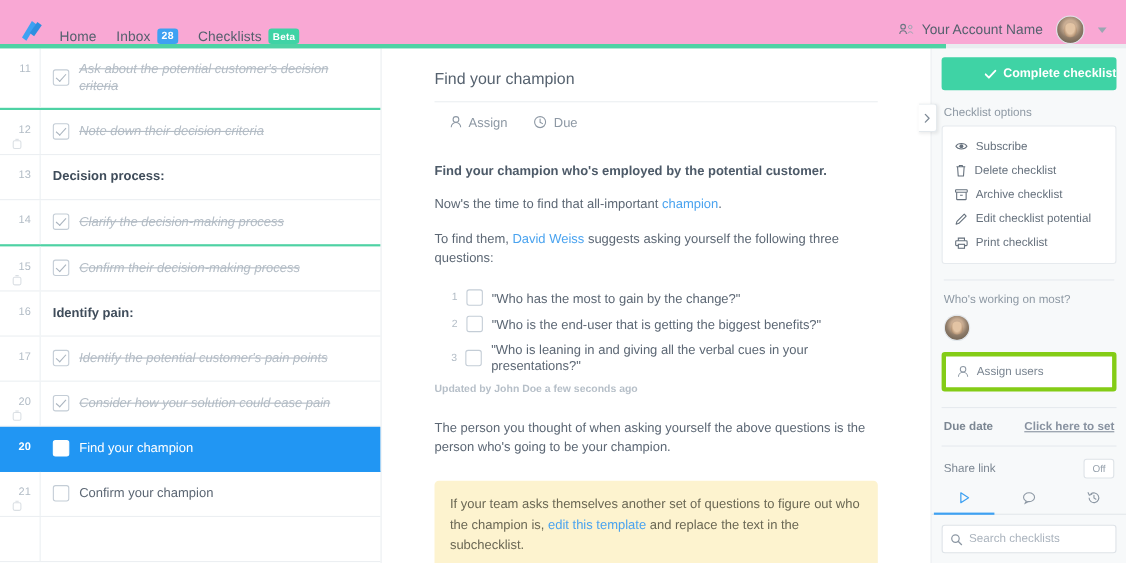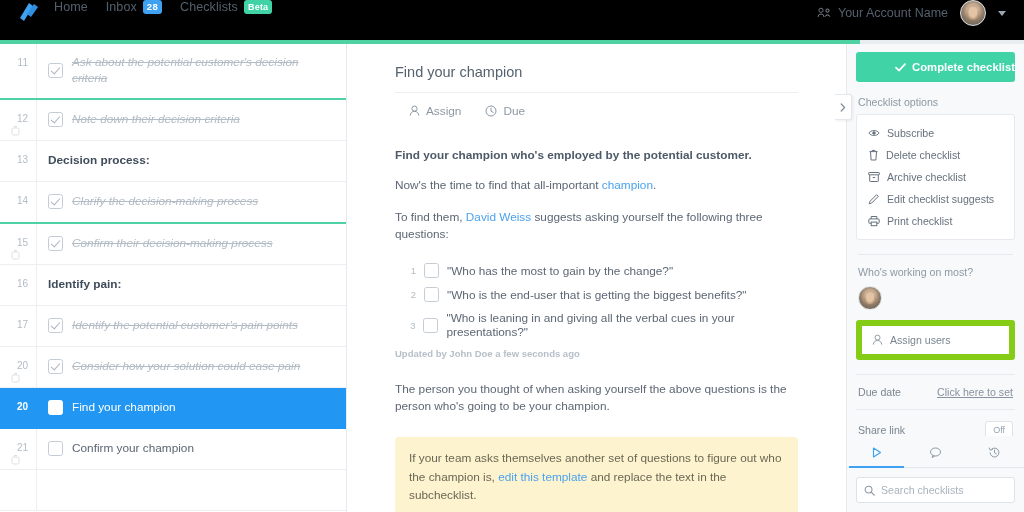--- a/index.html
+++ b/index.html
@@ -6,22 +6,22 @@
   html, body {
     width: 1024px; height: 512px;
     font-family: "Liberation Sans", sans-serif;
     background: #fff; color: #4d5a68;
     overflow: hidden;
   }
   .app { width: 1024px; height: 512px; position: relative; display: flex; flex-direction: column; }
 
   
   .topnav {
-    height: 40px; flex: 0 0 40px; background: #000000;
-    display: flex; align-items: flex-start; padding: 0 14px;
+    height: 40px; flex: 0 0 40px; background: #f9a8d4;
+    display: flex; align-items: flex-end; padding: 0 14px;
     position: relative; z-index: 5;
   }
   .logo { width: 26px; height: 24px; margin-right: 14px; display:flex; align-items:center; }
   .nav-links { display: flex; align-items: center; gap: 18px; }
   .nav-link {
     font-size: 12.5px; color: #54606d; display: flex; align-items: center; gap: 6px;
     cursor: pointer; letter-spacing: .1px;
   }
   .badge-blue {
     background: #3ea1f2; color: #fff; font-size: 9.5px; font-weight: bold;
@@ -141,30 +141,30 @@
     width: 24px; height: 24px; border-radius: 50%; margin-left: 2px;
     background: radial-gradient(circle at 50% 38%, #c9ad93 0 30%, #8e7b68 55%, #5e5549 100%);
     position: relative; overflow: hidden; border: 1px solid #e2e7eb;
   }
   .avatar-md::after{
     content:""; position:absolute; left:50%; top:44%; width:11px; height:12px;
     transform: translate(-50%,-40%); border-radius:50% 50% 46% 46%;
     background: radial-gradient(ellipse at 50% 35%, #e3c4a4 0 45%, #b79677 70%, #6d5c4a 100%);
   }
   .assign-box {
-    margin-top: 10px; background: #fff; border: 6px solid #84cc16; border-radius: 3px;
+    margin-top: 10px; background: #fff; border: 4px solid #84cc16; border-radius: 3px;
     padding: 8px 10px; display: flex; align-items: center; gap: 7px;
     font-size: 10.6px; color: #7b8692; cursor: pointer;
   }
   .kv-row {
     display: flex; align-items: center; justify-content: space-between;
     padding: 11px 2px 11px 2px; border-bottom: 1px solid #e6eaee;
     font-size: 10.6px; color: #7b8692;
   }
-  .kv-row.first { border-top: 1px solid #e6eaee; margin-top: 14px; }
+  .kv-row.first { border-top: 1px solid #e6eaee; margin-top: 14px; font-weight: bold; }
   .kv-link { color: #8892a0; text-decoration: underline; cursor: pointer; }
   .toggle-off {
     background: #fff; border: 1px solid #dee3e8; border-radius: 3px;
     font-size: 9px; color: #98a3ae; padding: 3px 7px; cursor: pointer;
   }
   .right-bottom { flex: 0 0 auto; }
   .rtabs { display: flex; border-bottom: 1px solid #e3e8ec; background: #f7f9fa; }
   .rtab { flex: 1; display: flex; justify-content: center; padding: 10px 0 8px 0; cursor: pointer; position: relative; }
   .rtab.active::after { content:""; position: absolute; left: 2px; right: 2px; bottom: -1px; height: 2px; background: #3ea1f2; }
   .search-wrap { padding: 9px 9px 9px 9px; }
@@ -435,21 +435,21 @@
                 </svg>
               </span>
               <span>Archive checklist</span>
             </div>
             <div class="opt">
               <span>
                 <svg width="12" height="12" viewBox="0 0 12 12">
                   <path d="M1.2 10.8 L2 8.3 L8.6 1.7 L10.3 3.4 L3.7 10 Z" fill="none" stroke="#66717d" stroke-width="1" stroke-linejoin="round"></path>
                 </svg>
               </span>
-              <span>Edit checklist suggests</span>
+              <span>Edit checklist potential</span>
             </div>
             <div class="opt">
               <span>
                 <svg width="12" height="12" viewBox="0 0 12 11">
                   <path d="M3.2 3.4 V1 h5.6 v2.4" fill="none" stroke="#66717d" stroke-width="1"></path>
                   <rect x="0.8" y="3.4" width="10.4" height="4.4" rx=".8" fill="none" stroke="#66717d" stroke-width="1"></rect>
                   <rect x="3.2" y="6.6" width="5.6" height="3.6" fill="#fff" stroke="#66717d" stroke-width="1"></rect>
                 </svg>
               </span>
               <span>Print checklist</span>

